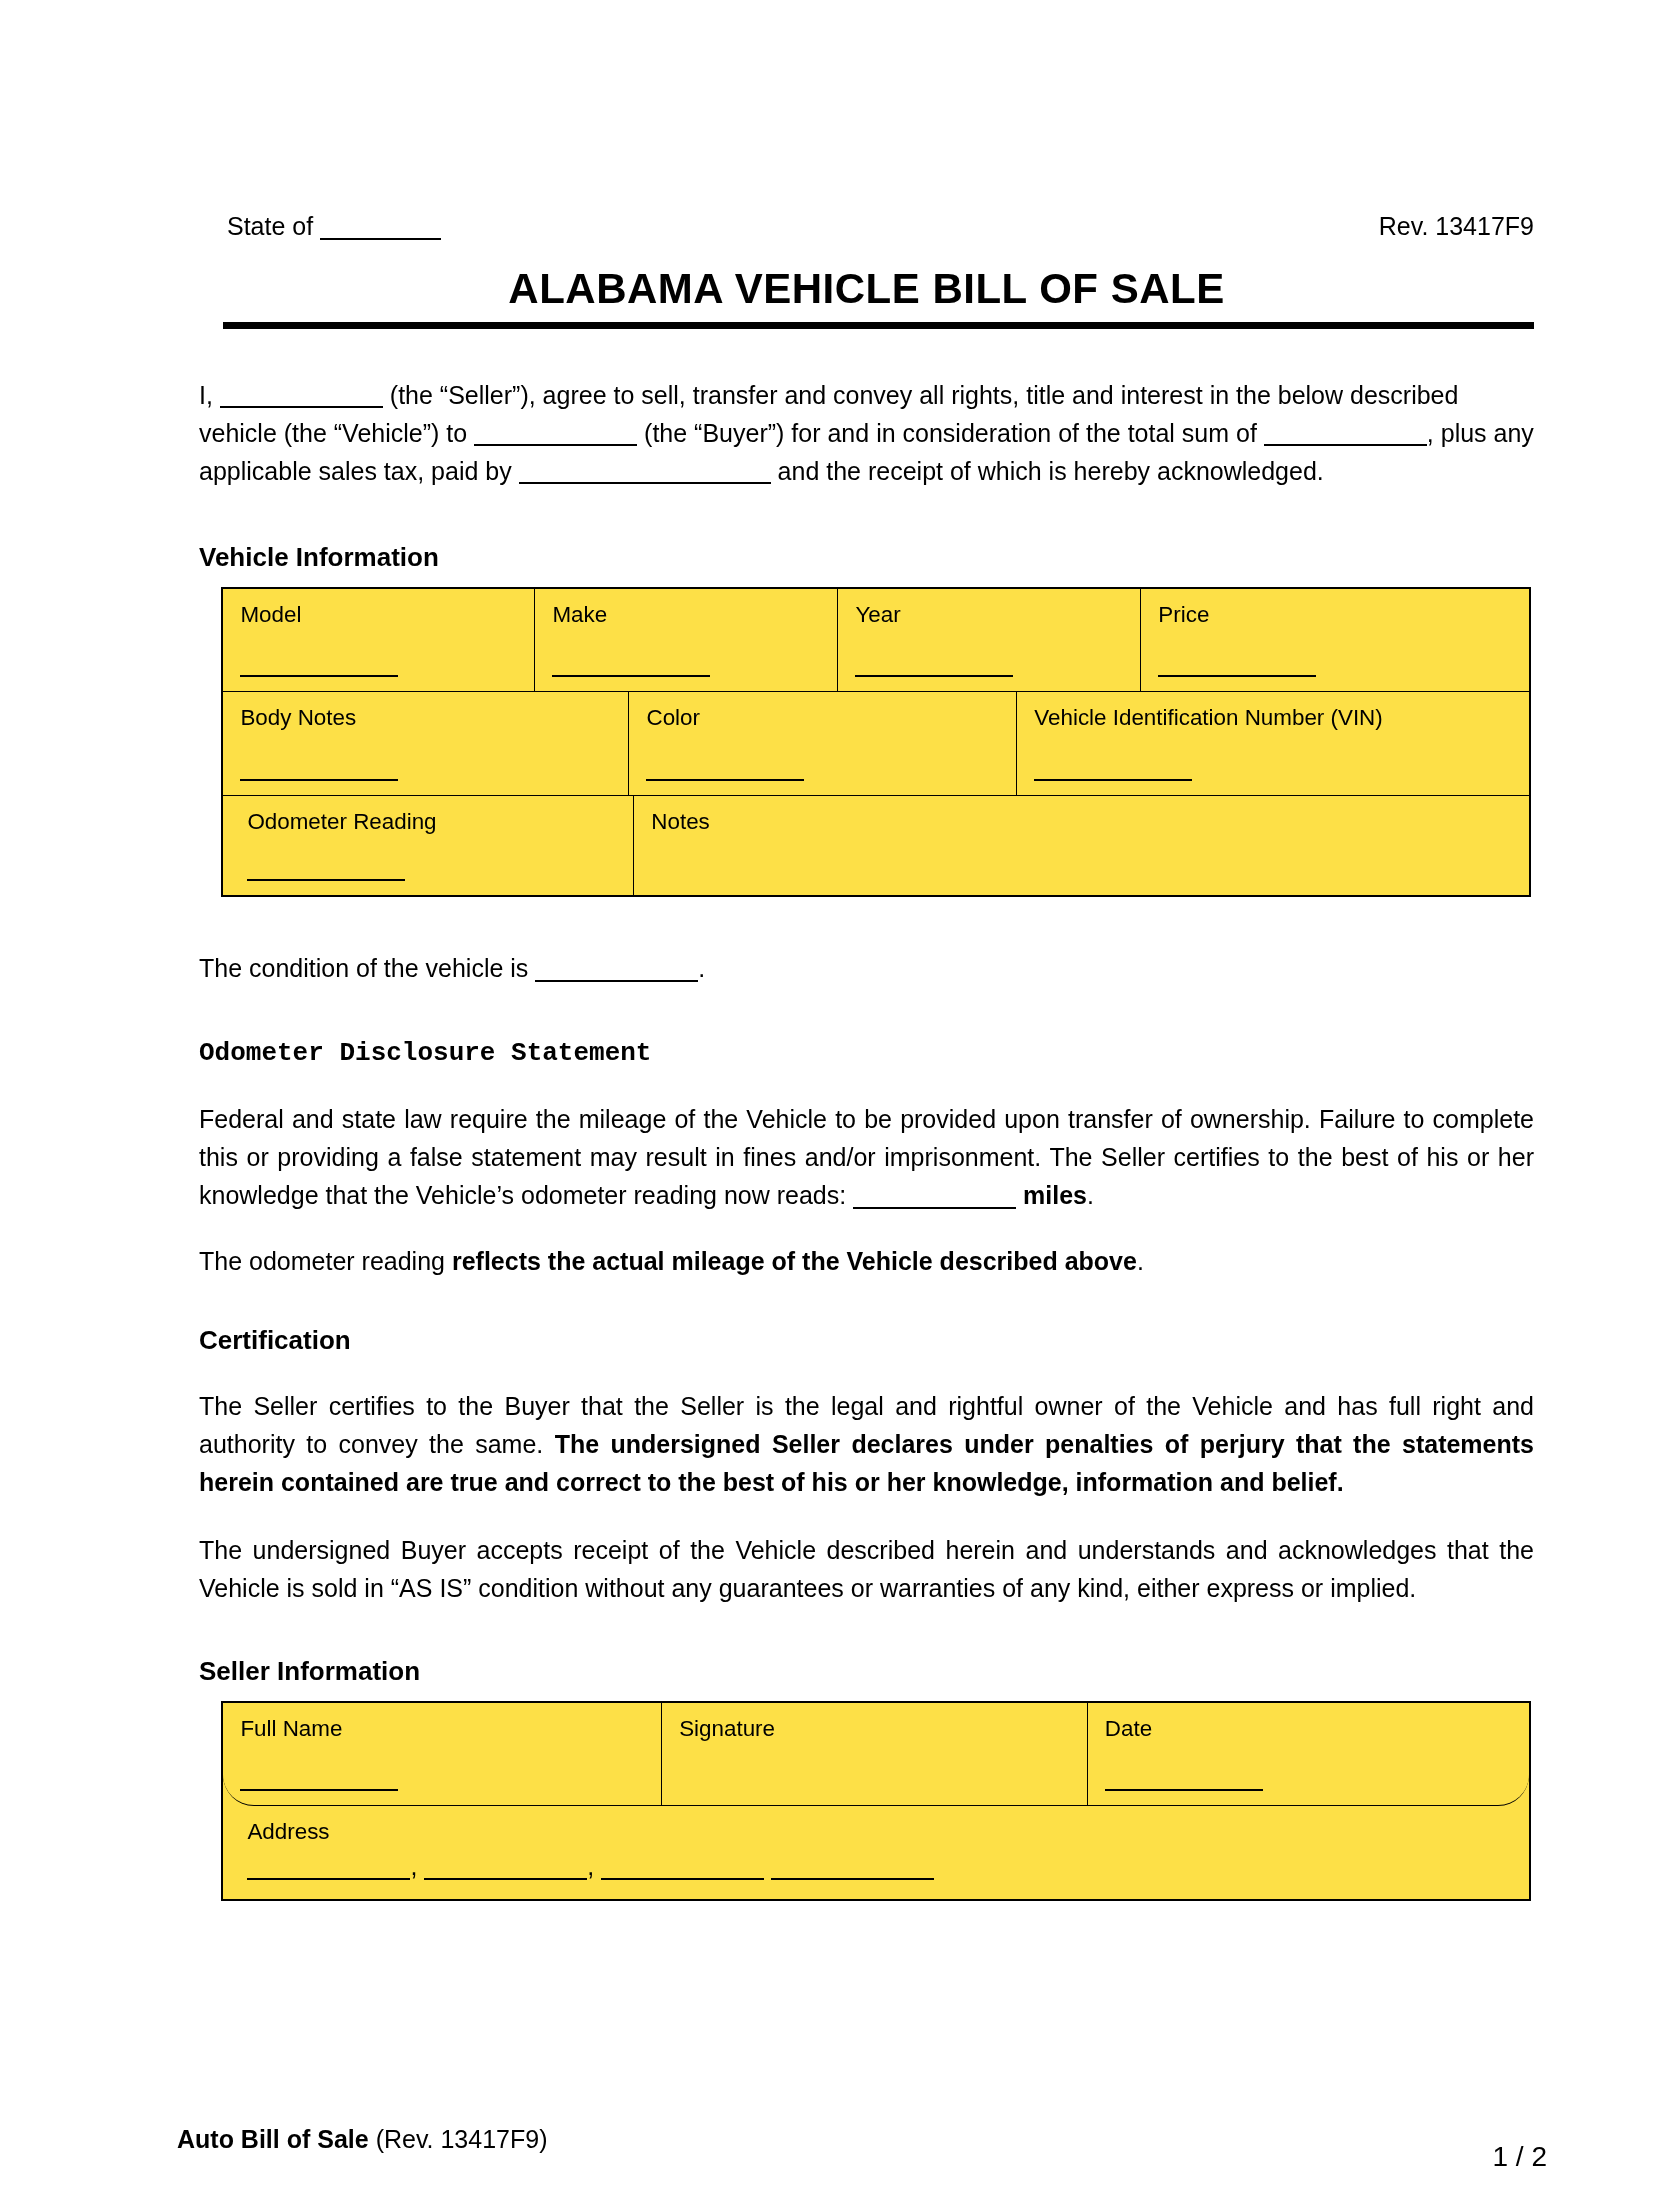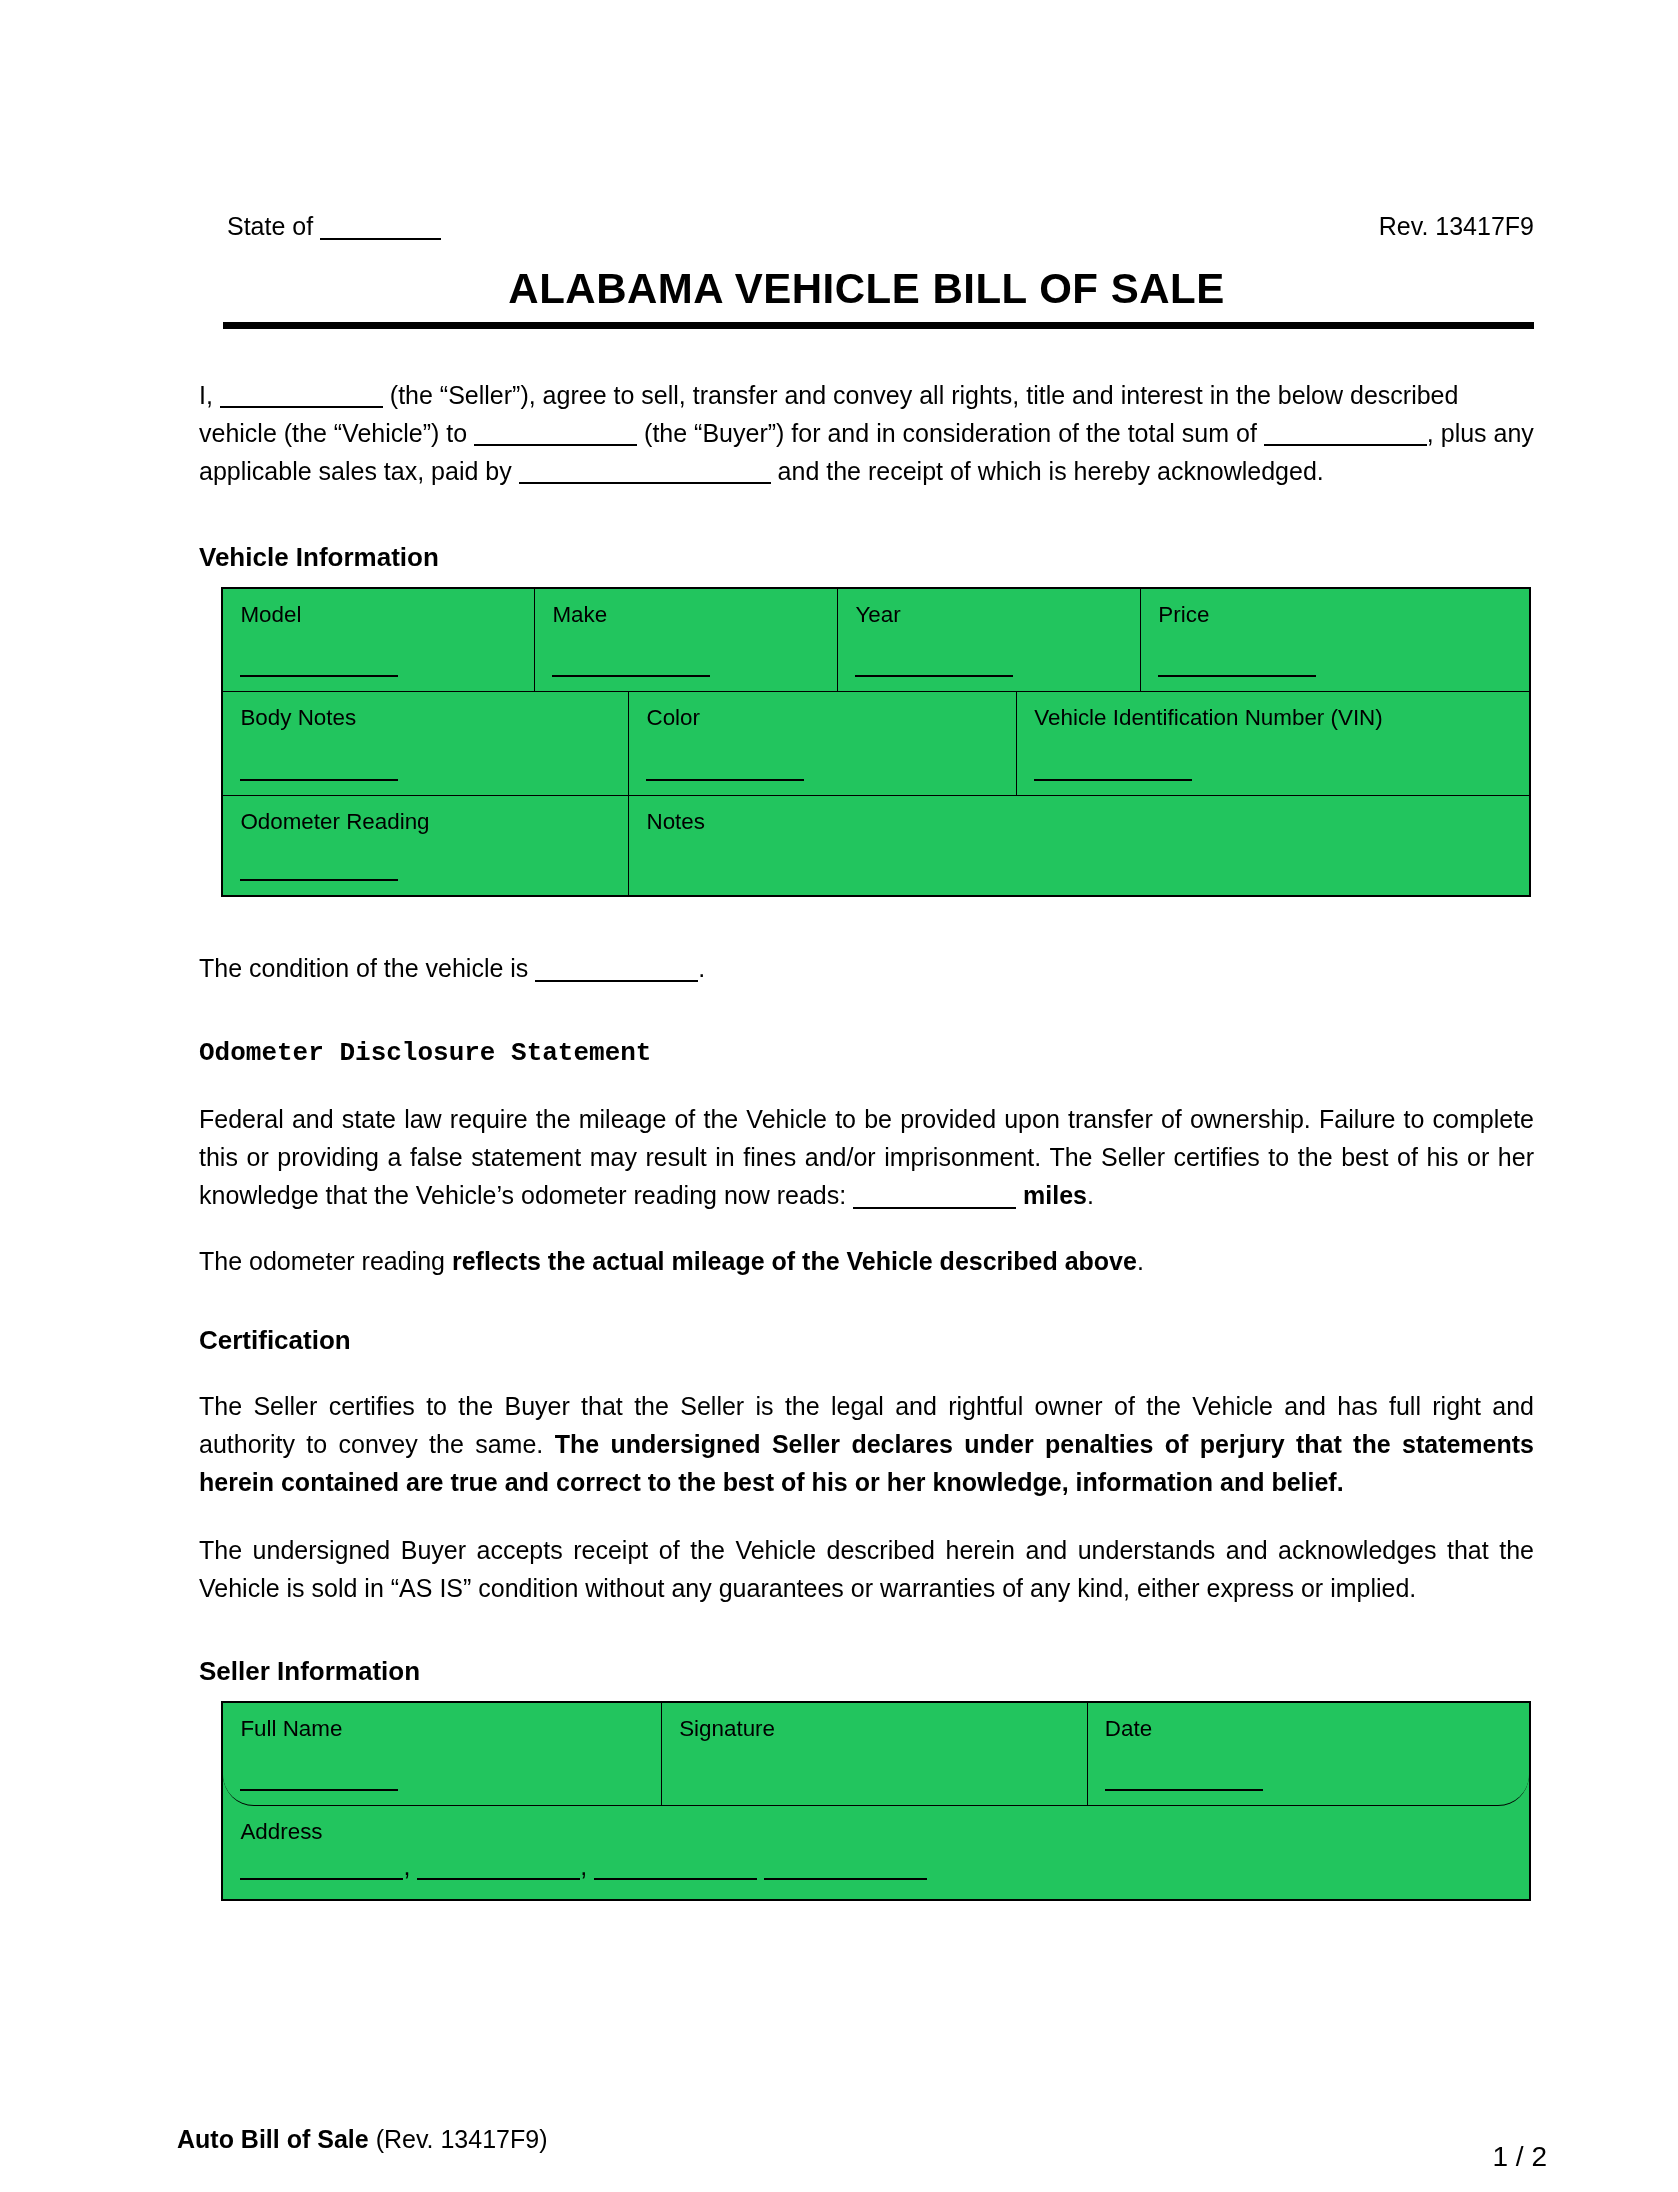--- a/index.html
+++ b/index.html
@@ -57,27 +57,27 @@
   }
   .w130 { width: 121px; }
   .w175 { width: 163px; }
   .w270 { width: 252px; }
   .cell-blank { width: 158px; }
   
   .form-table {
     border: 2.8px solid #000;
     margin-left: 22.4px;
     margin-right: 2.8px;
-    background: #22c55e;
+    background: #fde047;
   }
   .trow {
     display: grid;
     border-bottom: 1.9px solid #000;
   }
-  .trow:last-child { border-bottom: none; }
+  .trow:last-child { border-bottom: none; padding-left: 7px; }
   .tcell {
     display: flex;
     flex-direction: column;
     justify-content: space-between;
     padding: 12px 17px 14px 17px;
     border-right: 1.9px solid #000;
   }
   .tcell:last-child { border-right: none; }
   .tlabel {
     font-size: 22.4px;

